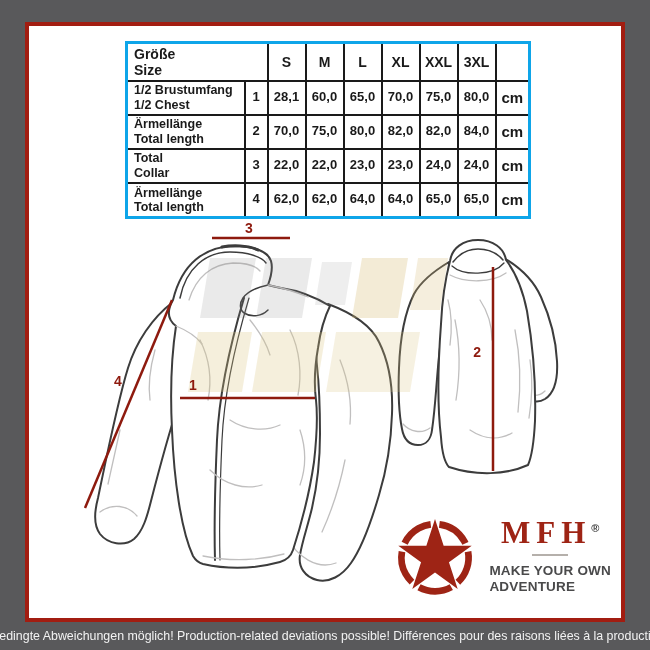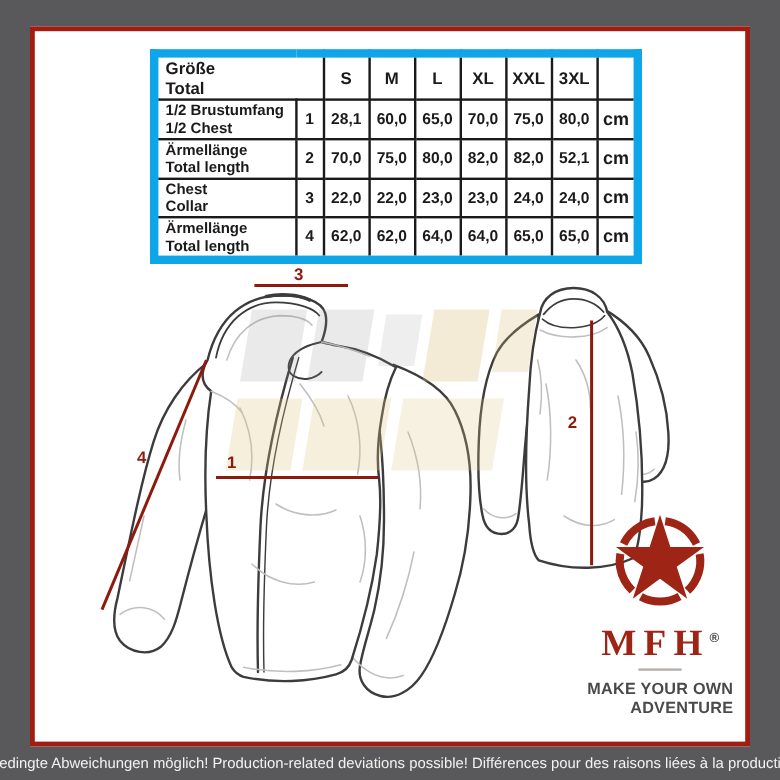--- a/index.html
+++ b/index.html
@@ -9,21 +9,21 @@
     font-family:"Liberation Sans","DejaVu Sans",sans-serif;
   }
   .board{
     position:absolute;left:25px;top:22px;width:600px;height:600px;
     box-sizing:border-box;background:#ffffff;border:4px solid #a21d11;
   }
   
   .size-table{
     position:absolute;left:96px;top:15px;width:403px;height:178px;
     border-collapse:collapse;table-layout:fixed;
-    border:7px solid #0ea5e9;
+    border:3px solid #0ea5e9;
     color:#1a1a1a;font-weight:bold;
   }
   .size-table td{
     border:2px solid #1a1a1a;height:25px;box-sizing:border-box;
     text-align:center;vertical-align:middle;
     font-size:13px;line-height:1.15;
   }
   .size-table td.corner,.size-table td.lbl{
     text-align:left;padding-left:6px;font-size:12.5px;
   }
@@ -34,36 +34,36 @@
   
   .diagram{position:absolute;left:0;top:0;width:592px;height:592px;}
   .mline{stroke:#8e1a0e;stroke-width:2.5;fill:none;}
   .mlabel{fill:#8e1a0e;font:bold 14px "Liberation Sans",sans-serif;}
   .outl{fill:#ffffff;stroke:#3c3c3c;stroke-width:2;stroke-linejoin:round;}
   .inl {fill:none;stroke:#3c3c3c;stroke-width:1.5;stroke-linecap:round;}
   .lite{fill:none;stroke:#c0bfbf;stroke-width:1.3;stroke-linecap:round;}
   
   .logo{
     position:absolute;right:10px;bottom:20px;
-    display:flex;align-items:center;gap:12px;flex-direction:column;
+    display:flex;align-items:center;gap:12px;
   }
   .logo .brand-row{
     text-align:center;color:#9e2415;
     font-family:"Liberation Serif","DejaVu Serif",serif;
     font-weight:bold;font-size:31px;letter-spacing:6px;line-height:1;
     white-space:nowrap;
   }
   .logo .brand-row sup{
     color:#3d3d3d;font-size:11px;letter-spacing:0;
     font-family:"Liberation Sans",sans-serif;vertical-align:super;
   }
   .logo .divider{width:36px;height:2px;background:#b5b0ab;margin:6px auto 7px auto;}
   .logo .tagline{
     color:#4a4a4b;font-weight:bold;font-size:13.5px;line-height:1.18;
-    text-align:right;letter-spacing:0.2px;
+    text-align:left;letter-spacing:0.2px;
   }
   
   .footer-bar{
     position:absolute;left:0;bottom:0;width:650px;height:28px;
     display:flex;align-items:center;justify-content:center;
     color:#f2f2f2;font-size:12.4px;white-space:nowrap;
   }
 </style>
 </head>
 <body>
@@ -79,21 +79,21 @@
         <col style="width:38px">
       <col style="width:38px">
         <col style="width:38px">
         <col style="width:38px">
       <col style="width:34px">
     </colgroup>
     <tbody>
         <tr class="hdr">
       <td colspan="2" class="corner">
         <div>Größe</div>
-        <div>Total</div>
+        <div>Size</div>
       </td>
       <td class="sz">S</td>
       <td class="sz sz-m">M</td>
       <td class="sz">L</td>
       <td class="sz">XL</td>
       <td class="sz">XXL</td>
       <td class="sz">3XL</td>
       <td class="unit-h"></td>
     </tr>
     <tr>
@@ -114,26 +114,26 @@
       <td class="lbl">
         <div>Ärmellänge</div>
         <div>Total length</div>
       </td>
       <td class="num">2</td>
       <td class="val">70,0</td>
       <td class="val">75,0</td>
       <td class="val">80,0</td>
       <td class="val">82,0</td>
       <td class="val">82,0</td>
-      <td class="val">52,1</td>
-      <td class="unit">cm</td>
-    </tr>
-    <tr>
-      <td class="lbl">
-        <div>Chest</div>
+      <td class="val">84,0</td>
+      <td class="unit">cm</td>
+    </tr>
+    <tr>
+      <td class="lbl">
+        <div>Total</div>
         <div>Collar</div>
       </td>
       <td class="num">3</td>
       <td class="val">22,0</td>
       <td class="val">22,0</td>
       <td class="val">23,0</td>
       <td class="val">23,0</td>
       <td class="val">24,0</td>
       <td class="val">24,0</td>
       <td class="unit">cm</td>

